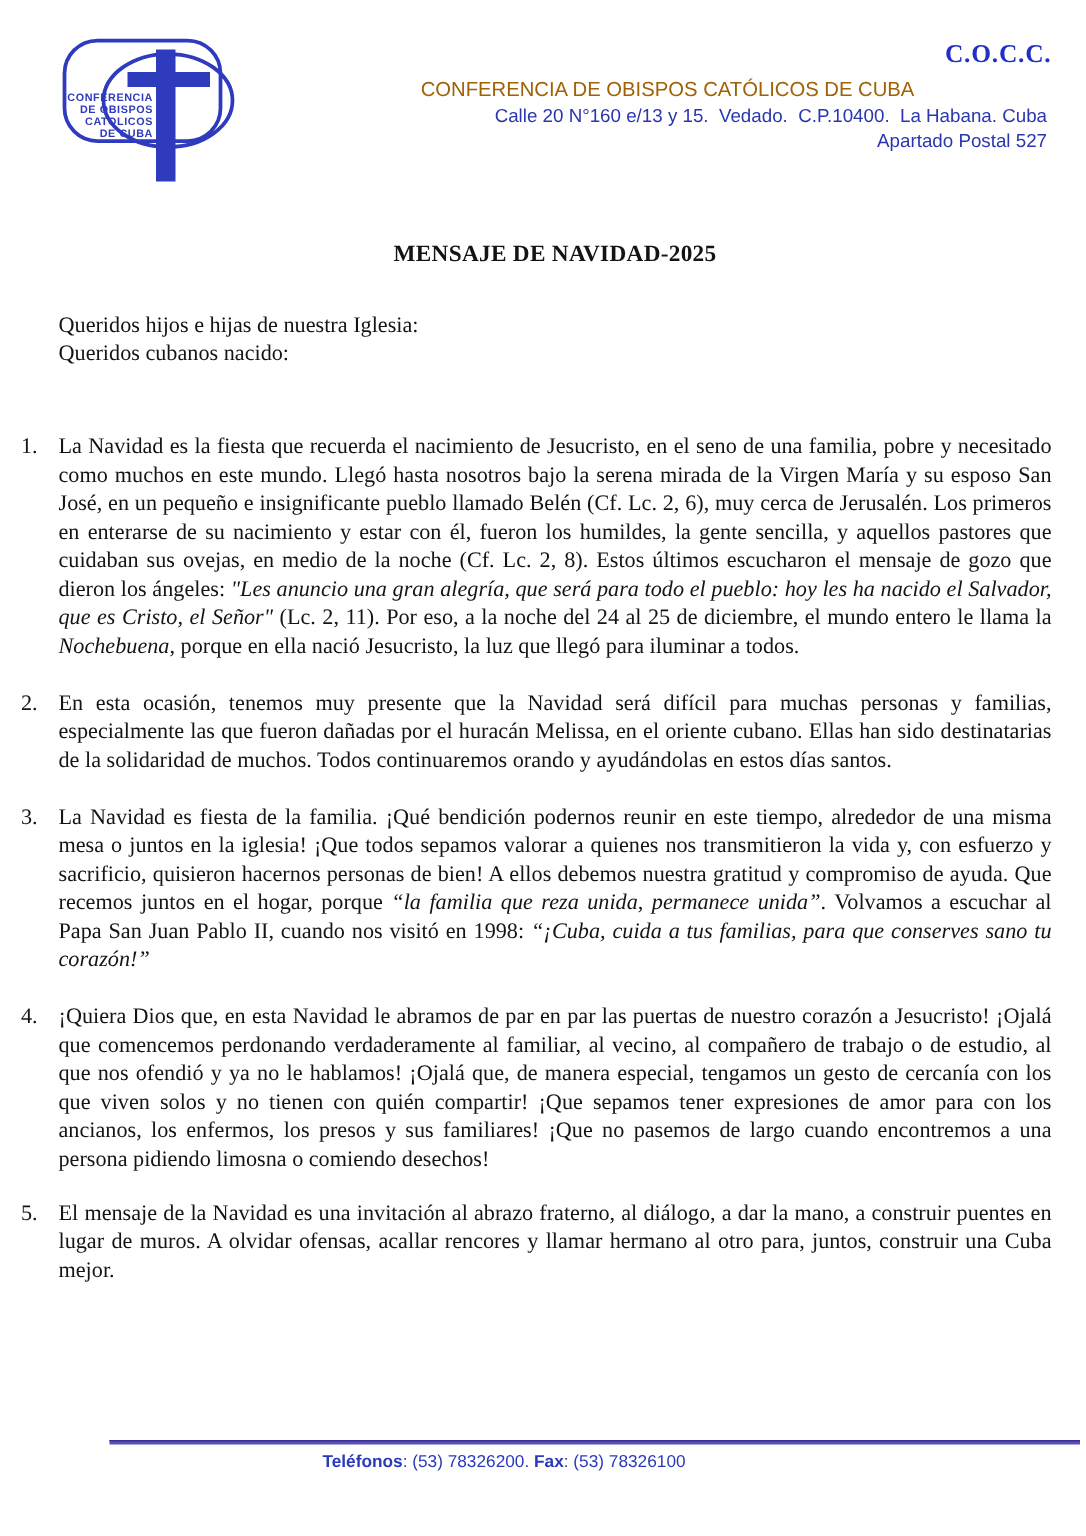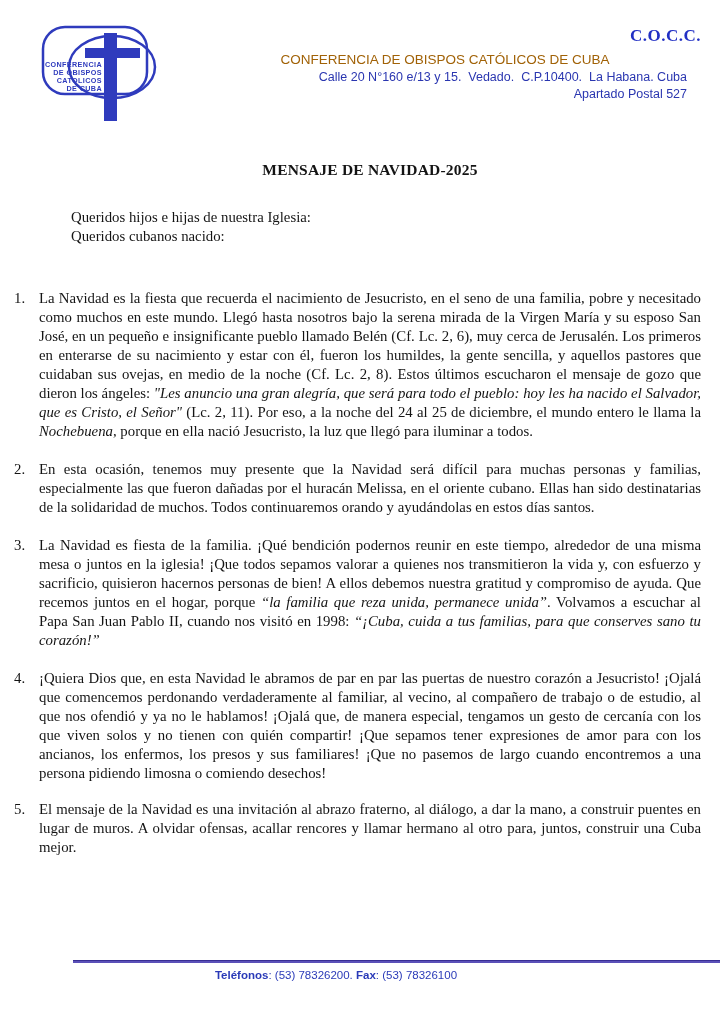--- a/index.html
+++ b/index.html
@@ -5,30 +5,30 @@
   html,body{margin:0;padding:0;background:#ffffff;}
   .page{position:relative;width:724px;height:1024px;background:#ffffff;overflow:hidden;
         font-family:"Liberation Serif","DejaVu Serif",serif;color:#141414;}
 
   
   .logo{position:absolute;left:38px;top:25px;}
   .cocc{position:absolute;top:26px;right:23px;font-family:"Liberation Serif",serif;
         font-weight:bold;font-size:17px;letter-spacing:0.5px;color:#2230c4;margin-left:18px;}
   .org-name{position:absolute;top:52px;left:195px;width:500px;text-align:center;
         font-family:"Liberation Sans","DejaVu Sans",sans-serif;font-size:13.5px;color:#a16207;}
-  .addr{position:absolute;right:37px;text-align:right;white-space:pre;
+  .addr{position:absolute;right:26px;text-align:right;white-space:pre;
         font-family:"Liberation Sans","DejaVu Sans",sans-serif;font-size:12.5px;color:#2a36b0;}
   .addr1{top:70px;}
   .addr2{top:87px;}
 
   
   .content{position:absolute;left:39px;top:160px;width:662px;}
   .title{text-align:center;font-weight:bold;font-size:15.5px;line-height:20px;
          letter-spacing:0.2px;}
-  .greetings{margin-top:28px;font-size:14.8px;line-height:19px;margin-left:32px;}
+  .greetings{margin-top:28px;font-size:14.8px;line-height:19px;}
   .para{position:relative;margin-top:19px;text-align:justify;font-size:14.8px;line-height:19px;}
   .p-first{margin-top:43px;}
   .p-last{margin-top:17px;}
   .num{position:absolute;left:-25px;top:0;}
   .it{font-style:italic;}
 
   
   .rule{position:absolute;left:73px;top:960px;width:647px;height:2px;
         background:#5b50b8;border-top:1px solid #372d93;}
   .footer{position:absolute;left:0;top:967px;width:672px;text-align:center;

